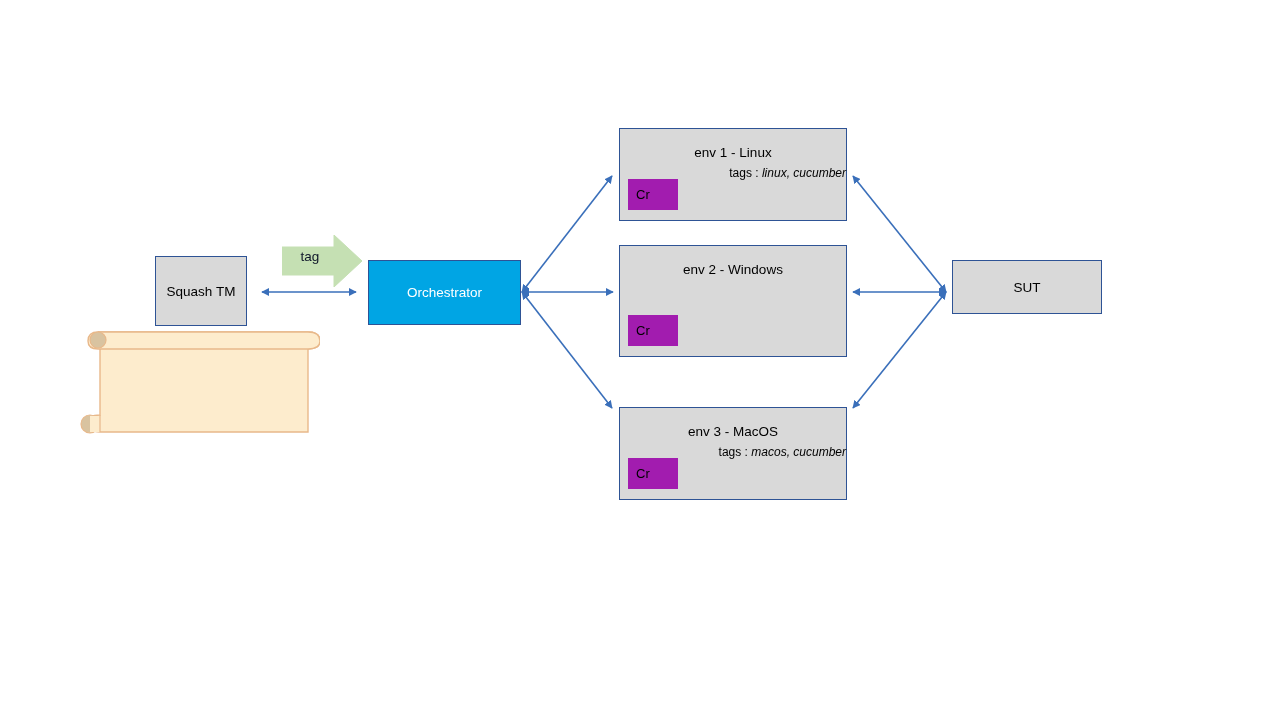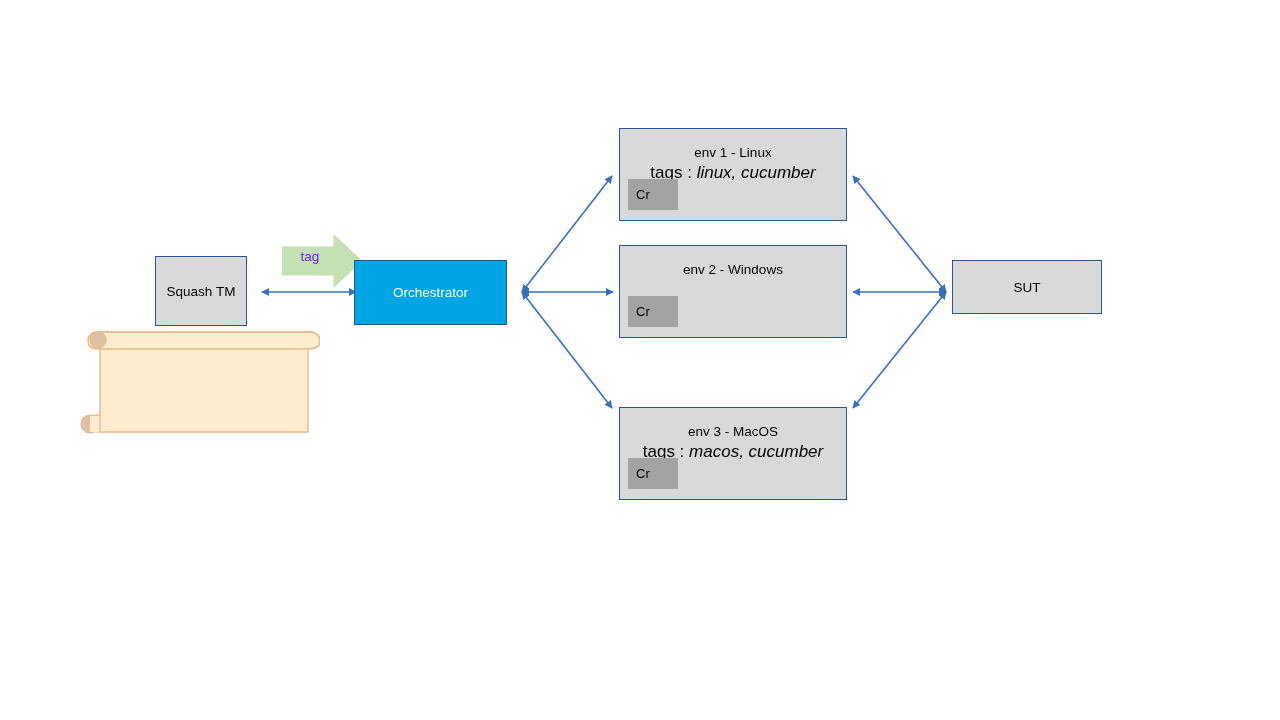--- a/index.html
+++ b/index.html
@@ -52,34 +52,35 @@
   .env-box {
     display: block;
     padding-top: 14px;
   }
   .env-title {
     font-size: 13.5px;
     line-height: 20px;
     color: #000;
   }
   .env-tags {
-    font-size: 17px;
+    font-size: 12px;
     line-height: 20px;
     color: #000;
+    text-align: right;
   }
   .env-tags .tagval {
     font-style: italic;
   }
   .cr-box {
     position: absolute;
     left: 8px;
     bottom: 10px;
     width: 50px;
     height: 31px;
-    background: #a3a3a3;
+    background: #a21caf;
     display: flex;
     align-items: center;
     justify-content: flex-start;
     padding-left: 8px;
     box-sizing: border-box;
     font-size: 13px;
     color: #000;
   }
 
   
@@ -91,21 +92,21 @@
     height: 52px;
   }
   .block-arrow svg { display: block; }
   .block-arrow-label {
     position: absolute;
     left: 0px;
     top: 14px;
     width: 56px;
     text-align: center;
     font-size: 13.5px;
-    color: #6d28d9;
+    color: #0f172a;
   }
 
   
   .note {
     position: absolute;
     left: 80px;
     top: 328px;
     width: 240px;
     height: 112px;
   }
@@ -161,34 +162,34 @@
     <svg width="80" height="52" viewBox="0 0 80 52" xmlns="http://www.w3.org/2000/svg">
       <path d="M 0 12 L 52 12 L 52 0 L 80 26 L 52 52 L 52 40 L 0 40 Z" fill="#c5e0b3" stroke="#c5e0b3" stroke-width="1"></path>
     </svg>
     <div class="block-arrow-label">tag</div>
   </div>
 
   <div class="node box-gray" style="left:155px; top:256px; width:92px; height:70px;">
     <span>Squash TM</span>
   </div>
 
-  <div class="node box-blue" style="left:354px; top:260px; width:153px; height:65px;">
+  <div class="node box-blue" style="left:368px; top:260px; width:153px; height:65px;">
     <span>Orchestrator</span>
   </div>
 
   <div class="node box-gray env-box" style="left:619px; top:128px; width:228px; height:93px; position:absolute;">
     <div class="env-title">env 1 - Linux</div>
     <div class="env-tags">
       <span>tags :</span>
       <span class="tagval">linux, cucumber</span>
     </div>
     <div class="cr-box">Cr</div>
   </div>
 
-  <div class="node box-gray env-box" style="left:619px; top:245px; width:228px; height:93px; position:absolute;">
+  <div class="node box-gray env-box" style="left:619px; top:245px; width:228px; height:112px; position:absolute;">
     <div class="env-title">env 2 - Windows</div>
     <div class="cr-box">Cr</div>
   </div>
 
   <div class="node box-gray env-box" style="left:619px; top:361px; width:228px; height:93px; position:absolute;margin-top:46px;">
     <div class="env-title">env 3 - MacOS</div>
     <div class="env-tags">
       <span>tags :</span>
       <span class="tagval">macos, cucumber</span>
     </div>

